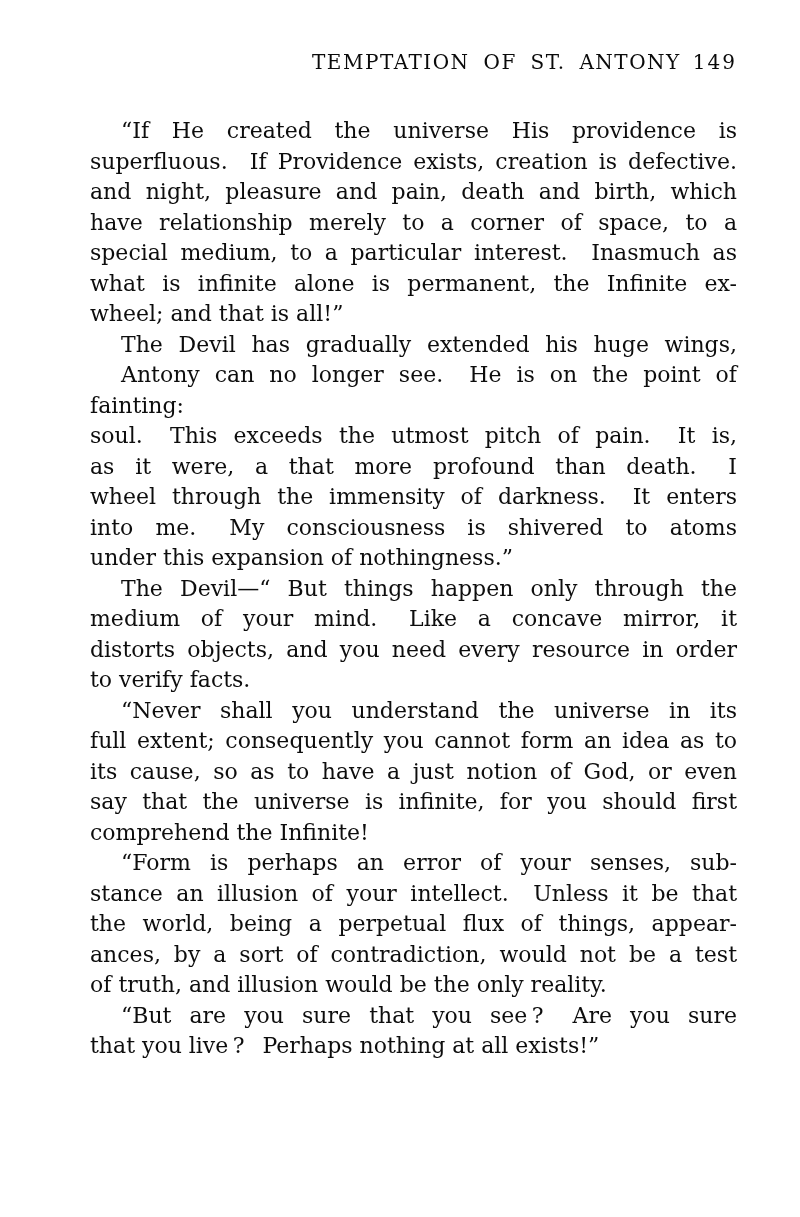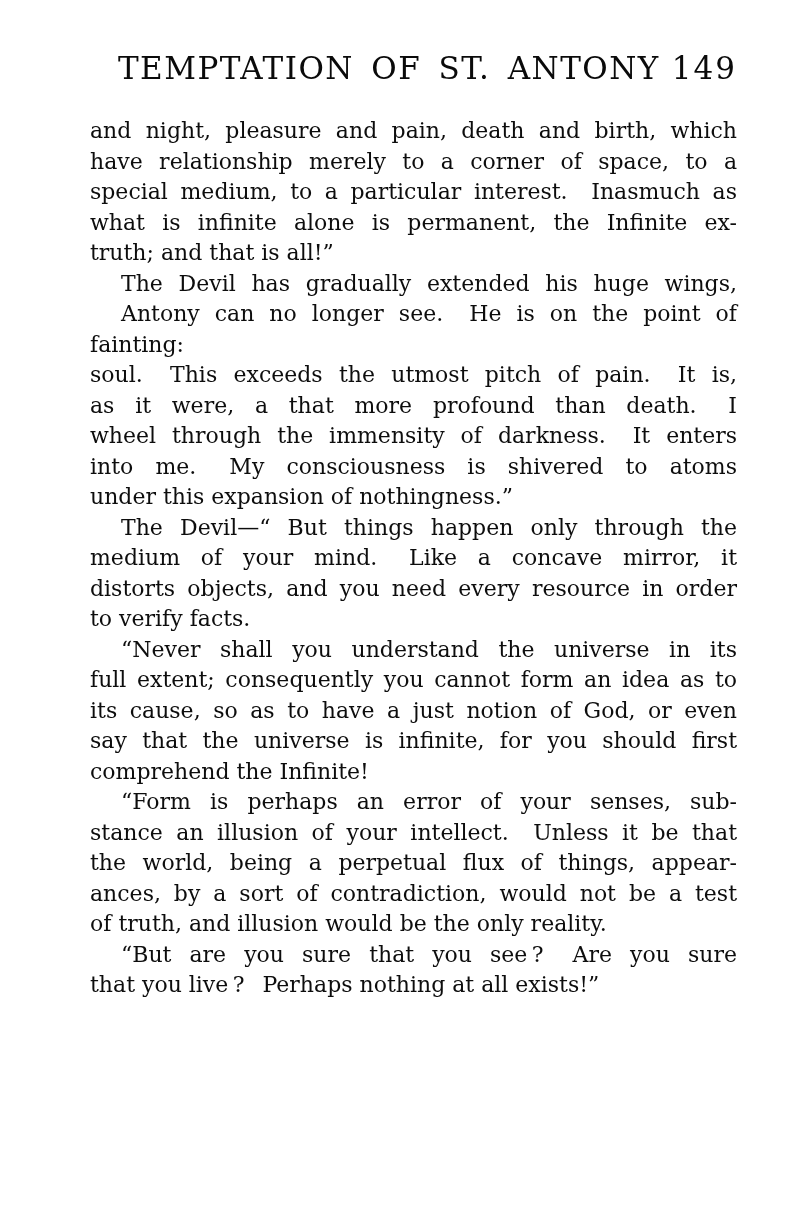--- a/index.html
+++ b/index.html
@@ -20,21 +20,21 @@
     inset: 0;
     background: #ffffff;
   }
   .running-head {
     position: absolute;
     left: 90px;
     width: 647px;
     top: 50px;
     height: 40px;
     text-align: right;
-    font-size: 31px;
+    font-size: 20px;
     letter-spacing: 1.5px;
     word-spacing: 6px;
     white-space: nowrap;
     color: #0a0a0a;
   }
   .running-head .folio {
     margin-left: 12px;
     letter-spacing: 2px;
     font-feature-settings: "onum" 1;
   }
@@ -63,27 +63,31 @@
 <body>
 
 <div class="page">
 
   <div class="running-head">
     <span>TEMPTATION OF ST. ANTONY</span><span class="folio">149</span>
   </div>
 
   <div class="body-text">
 
+    <div class="para">
+      <div class="line indent">“If He created the universe His providence is</div>
+      <div class="line">superfluous.  If Providence exists, creation is defective.</div>
+    </div>
 
     <div class="para">
       <div class="line">and night, pleasure and pain, death and birth, which</div>
       <div class="line">have relationship merely to a corner of space, to a</div>
       <div class="line">special medium, to a particular interest.  Inasmuch as</div>
       <div class="line">what is infinite alone is permanent, the Infinite ex-</div>
-      <div class="line last">truth; and that is all!”</div>
+      <div class="line last">wheel; and that is all!”</div>
     </div>
 
     <div class="para">
       <div class="line indent">The Devil has gradually extended his huge wings,</div>
     </div>
 
     <div class="para">
       <div class="line indent">Antony can no longer see.  He is on the point of</div>
       <div class="line last">fainting:</div>
     </div>

